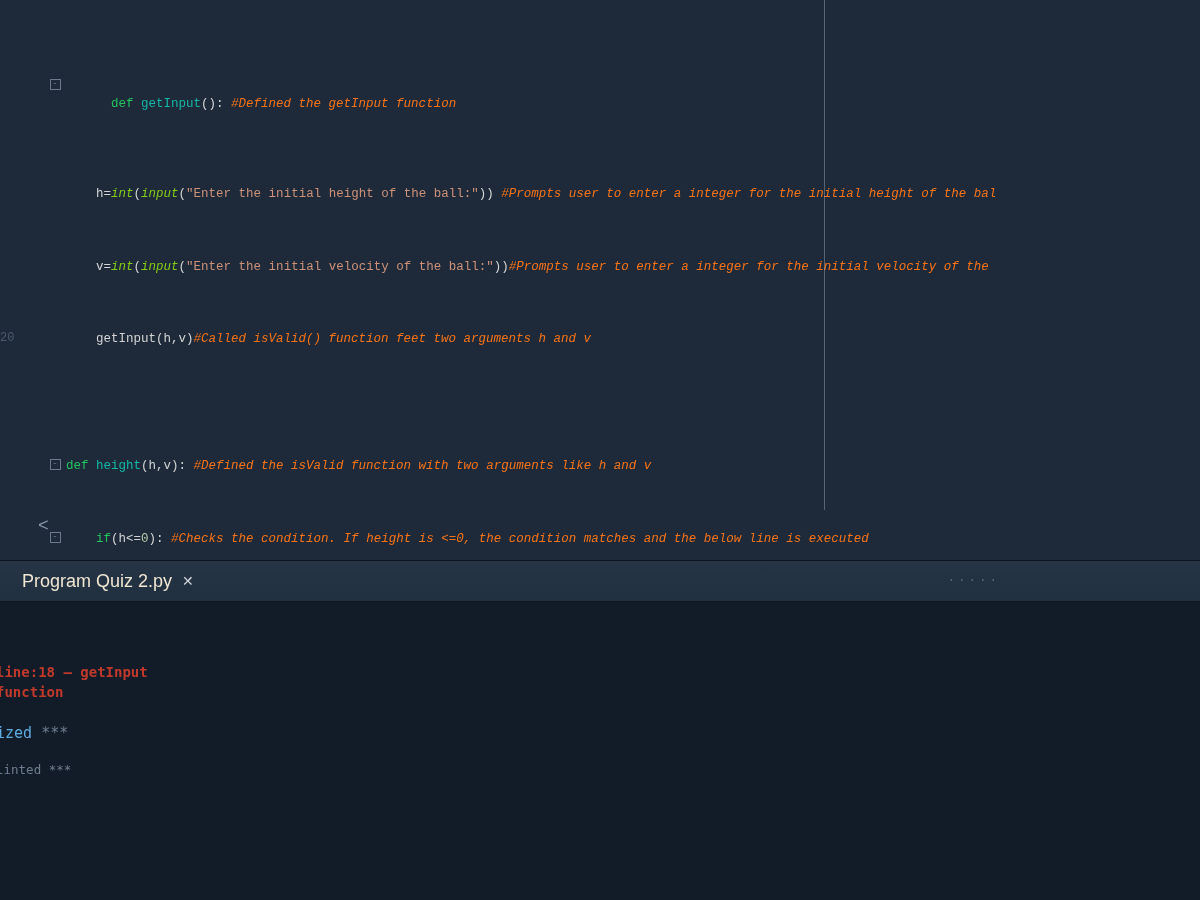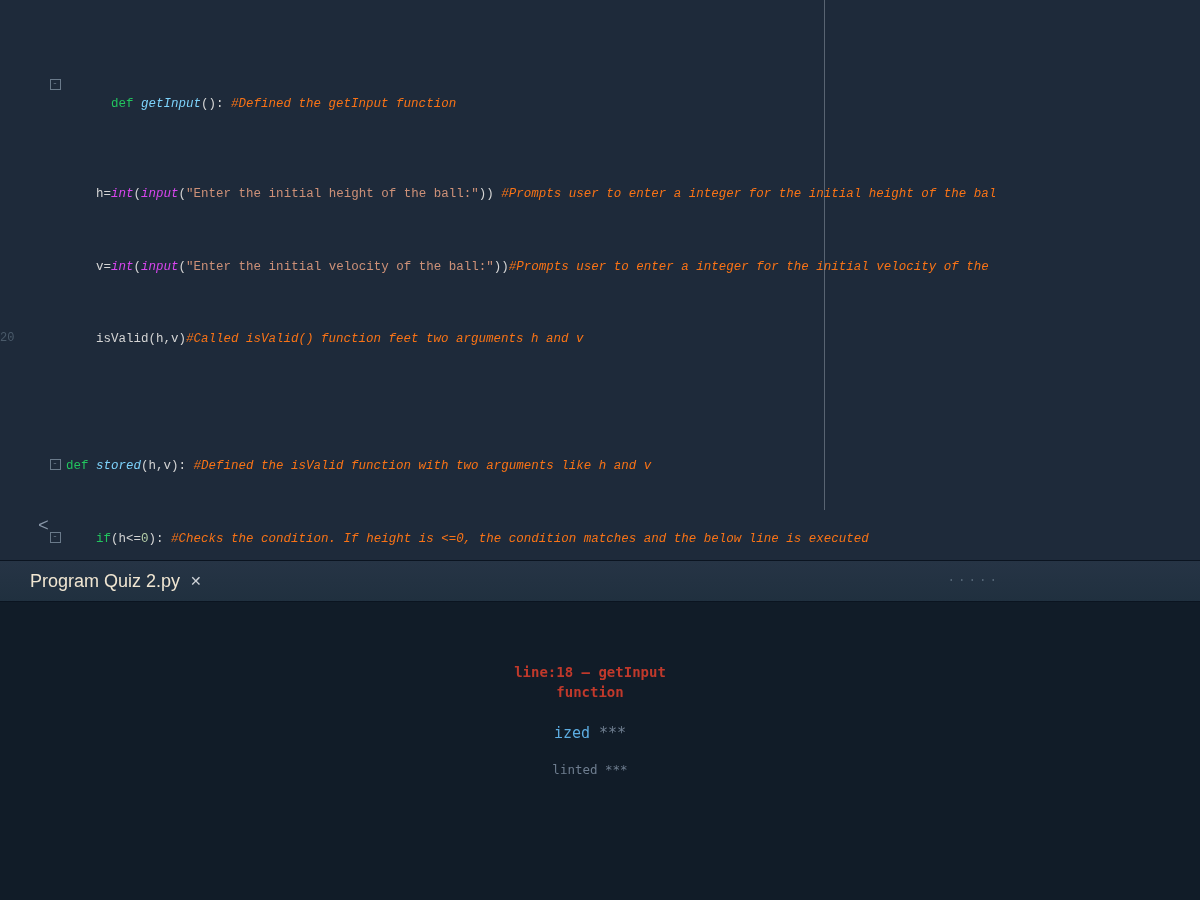--- a/index.html
+++ b/index.html
@@ -47,22 +47,22 @@
     height: 11px;
     border: 1px solid #6a7a8a;
     line-height: 9px;
     font-size: 9px;
     text-align: center;
     cursor: pointer;
     background: #1e2a3a;
   }
   .code { flex: 1; }
   .kw   { color: #22c55e; }
-  .fn   { color: #d946ef; font-style: italic; }
-  .fnred{ color: #7dd3fc; font-style: italic; }
+  .fn   { color: #84cc16; font-style: italic; }
+  .fnred{ color: #14b8a6; }
   .cm   { color: #f97316; font-style: italic; }
   .str  { color: #ce9178; }
   .num  { color: #b5cea8; }
   .op   { color: #d4d4d4; }
   .id   { color: #d4d4d4; }
 
   .cursor-col {
     position: absolute;
     top: 0;
     left: 824px;
@@ -84,21 +84,21 @@
     position: absolute;
     top: 560px;
     left: 0;
     right: 0;
     height: 42px;
     background: linear-gradient(#263445, #20303f);
     border-top: 1px solid #0b1420;
     border-bottom: 1px solid #0b1420;
     display: flex;
     align-items: center;
-    padding-left: 16px;
+    padding-left: 8px;
   }
   .tab {
     display: flex;
     align-items: center;
     gap: 10px;
     height: 100%;
     padding: 0 14px;
     color: #f0e6d2;
     font-family: 'Segoe UI', sans-serif;
     font-size: 18px;
@@ -119,21 +119,20 @@
 
   .bottom-panel {
     position: absolute;
     top: 602px;
     left: 0;
     right: 0;
     bottom: 0;
     background: #111c28;
     padding: 60px 16px 0 0;
     font-family: 'Consolas', monospace;
-    text-align: center;
   }
   .bottom-panel .redline {
     color: #c0392b;
     font-size: 14px;
     font-weight: bold;
     padding: 2px 0;
     margin-left: -4px;
   }
   .bottom-panel .cyanline {
     color: #5dade2;
@@ -162,24 +161,24 @@
     <span class="fold-col"><span class="fold-box">-</span></span>
     <span class="code">
       <span class="kw">def</span> <span class="fnred">getInput</span><span class="op">():</span> <span class="cm">#Defined the getInput function</span>
     </span>
   </div>
   
   <div class="line"><span class="gutter"> </span><span class="fold-col"> </span><span class="code">    <span class="id">h</span><span class="op">=</span><span class="fn">int</span><span class="op">(</span><span class="fn">input</span><span class="op">(</span><span class="str">"Enter the initial height of the ball:"</span><span class="op">))</span> <span class="cm">#Prompts user to enter a integer for the initial height of the bal</span></span></div>
   
   <div class="line"><span class="gutter"> </span><span class="fold-col"> </span><span class="code">    <span class="id">v</span><span class="op">=</span><span class="fn">int</span><span class="op">(</span><span class="fn">input</span><span class="op">(</span><span class="str">"Enter the initial velocity of the ball:"</span><span class="op">))</span><span class="cm">#Prompts user to enter a integer for the initial velocity of the</span></span></div>
   
-  <div class="line"><span class="gutter">20</span><span class="fold-col"> </span><span class="code">    <span class="id">isValid(h,v)</span><span class="cm">#Called isValid() function feet two arguments h and v</span></span></div>
+  <div class="line"><span class="gutter">20</span><span class="fold-col"> </span><span class="code">    <span class="id">getInput(h,v)</span><span class="cm">#Called isValid() function feet two arguments h and v</span></span></div>
   <div class="line"><span class="gutter"> </span><span class="fold-col"> </span><span class="code"> </span></div>
   
-  <div class="line"><span class="gutter"> </span><span class="fold-col"><span class="fold-box">-</span></span><span class="code"><span class="kw">def</span> <span class="fnred">stored</span><span class="op">(h,v):</span> <span class="cm">#Defined the isValid function with two arguments like h and v</span></span></div>
+  <div class="line"><span class="gutter"> </span><span class="fold-col"><span class="fold-box">-</span></span><span class="code"><span class="kw">def</span> <span class="fnred">height</span><span class="op">(h,v):</span> <span class="cm">#Defined the isValid function with two arguments like h and v</span></span></div>
   
   <div class="line"><span class="gutter"> </span><span class="fold-col"><span class="fold-box">-</span></span><span class="code">    <span class="kw">if</span><span class="op">(h&lt;=</span><span class="num">0</span><span class="op">):</span> <span class="cm">#Checks the condition. If height is &lt;=0, the condition matches and the below line is executed</span></span></div>
   
   <div class="line"><span class="gutter"> </span><span class="fold-col">│</span><span class="code">        <span class="fn">print</span><span class="op">(</span><span class="str">"Make sure your velocity and height is a positive number"</span><span class="op">)</span> <span class="cm">#Displays not a positive number if height and veloc</span></span></div>
   
   <div class="line"><span class="gutter"> </span><span class="fold-col"><span class="fold-box">-</span></span><span class="code">    <span class="kw">else</span><span class="op">:</span> <span class="cm">#Execute this block if the condition above doesn't match</span></span></div>
   
   <div class="line"><span class="gutter"> </span><span class="fold-col"> </span><span class="code">        <span class="id">height= maximumHeight(h,v)</span> <span class="cm">#Execute this line if the condition doesn't match. Called maximumHeight function with two</span></span></div>
   
   <div class="line"><span class="gutter"> </span><span class="fold-col"> </span><span class="code">        <span class="fn">print</span><span class="op">(</span><span class="str">"The maximum height of the ball is"</span><span class="op">, height,</span><span class="str">"feet."</span><span class="op">)</span> <span class="cm">#Displayed and returns the value by maximumHeight function</span></span></div>

